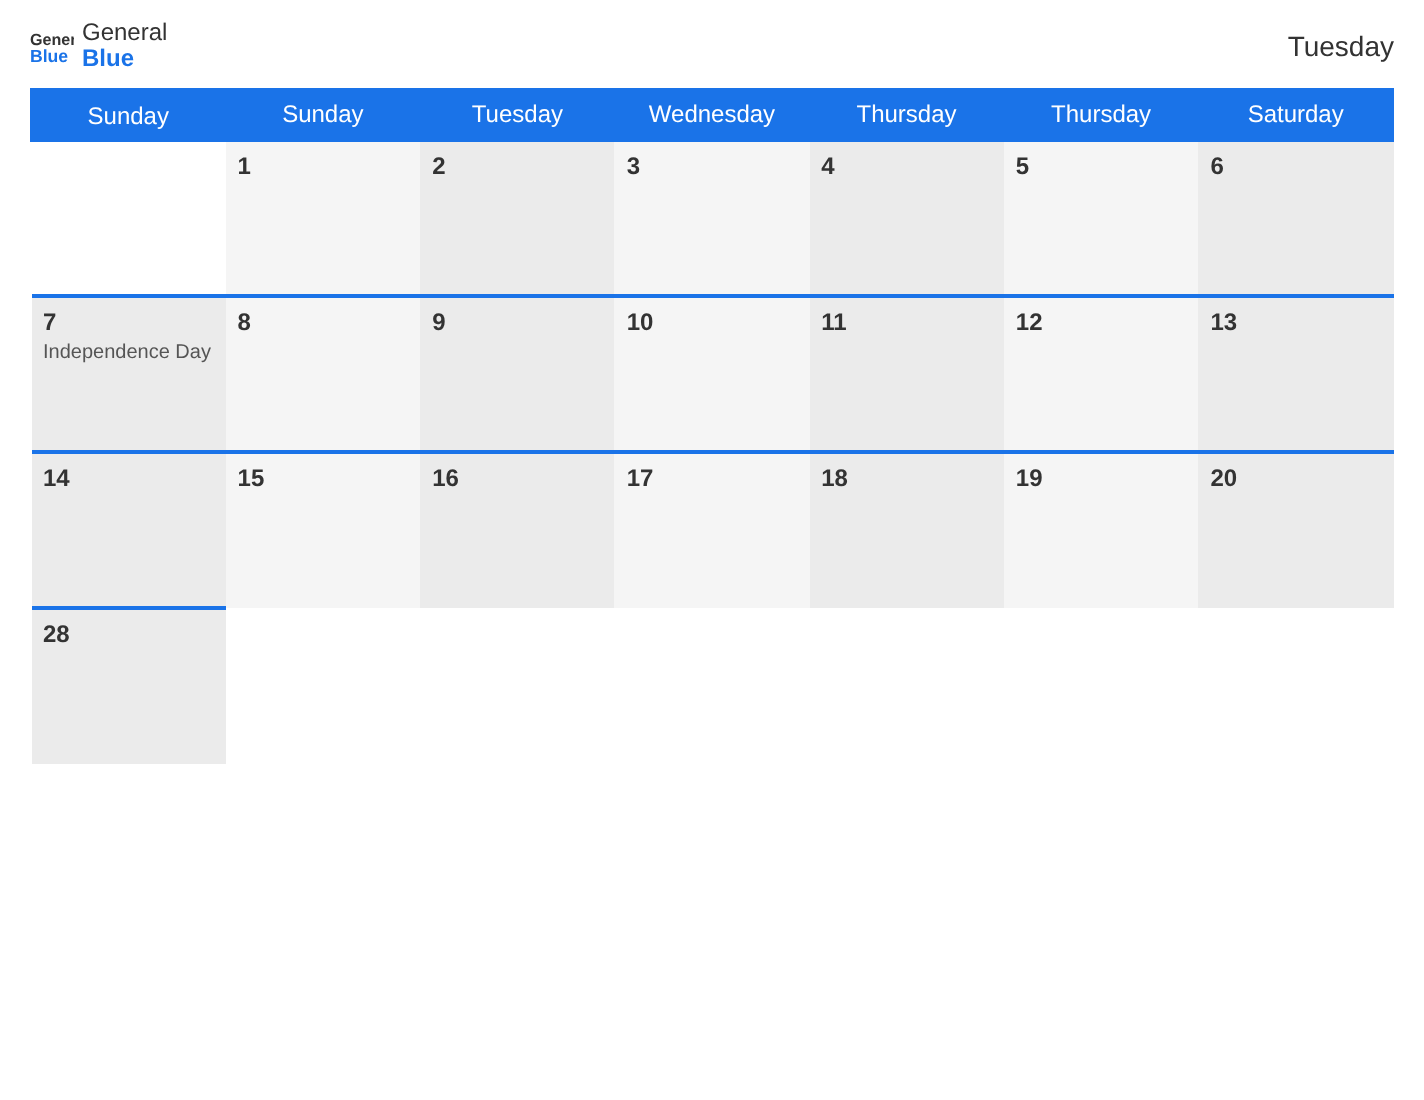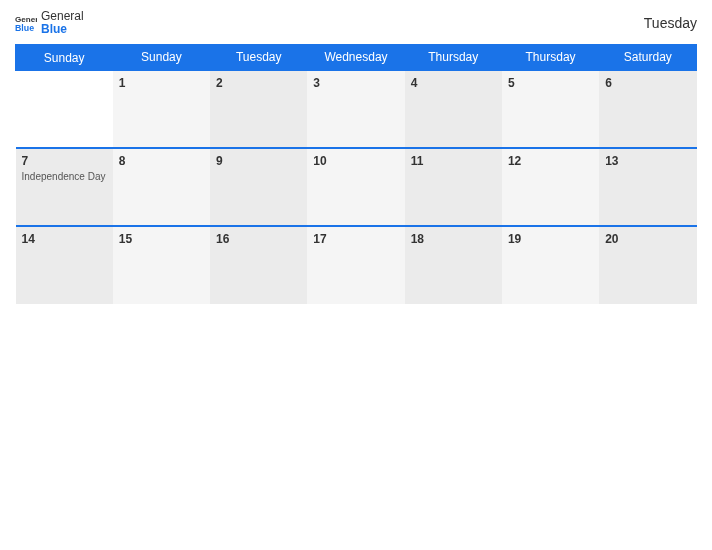--- a/index.html
+++ b/index.html
@@ -184,15 +184,26 @@
           <td>
             <span class="day-number">18</span>
           </td>
           <td>
             <span class="day-number">19</span>
           </td>
           <td>
             <span class="day-number">20</span>
           </td>
         </tr>
+        <tr class="last-row">
+          <td>
+            <span class="day-number">28</span>
+          </td>
+          <td class="empty" style="border-top: none; background: rgb(255, 255, 255);"></td>
+          <td class="empty" style="border-top: none; background: rgb(255, 255, 255);"></td>
+          <td class="empty" style="border-top: none; background: rgb(255, 255, 255);"></td>
+          <td class="empty" style="border-top: none; background: rgb(255, 255, 255);"></td>
+          <td class="empty" style="border-top: none; background: rgb(255, 255, 255);"></td>
+          <td class="empty" style="border-top: none; background: rgb(255, 255, 255);"></td>
+        </tr>
       </tbody>
   </table>
 </div>
 
 </body></html>

